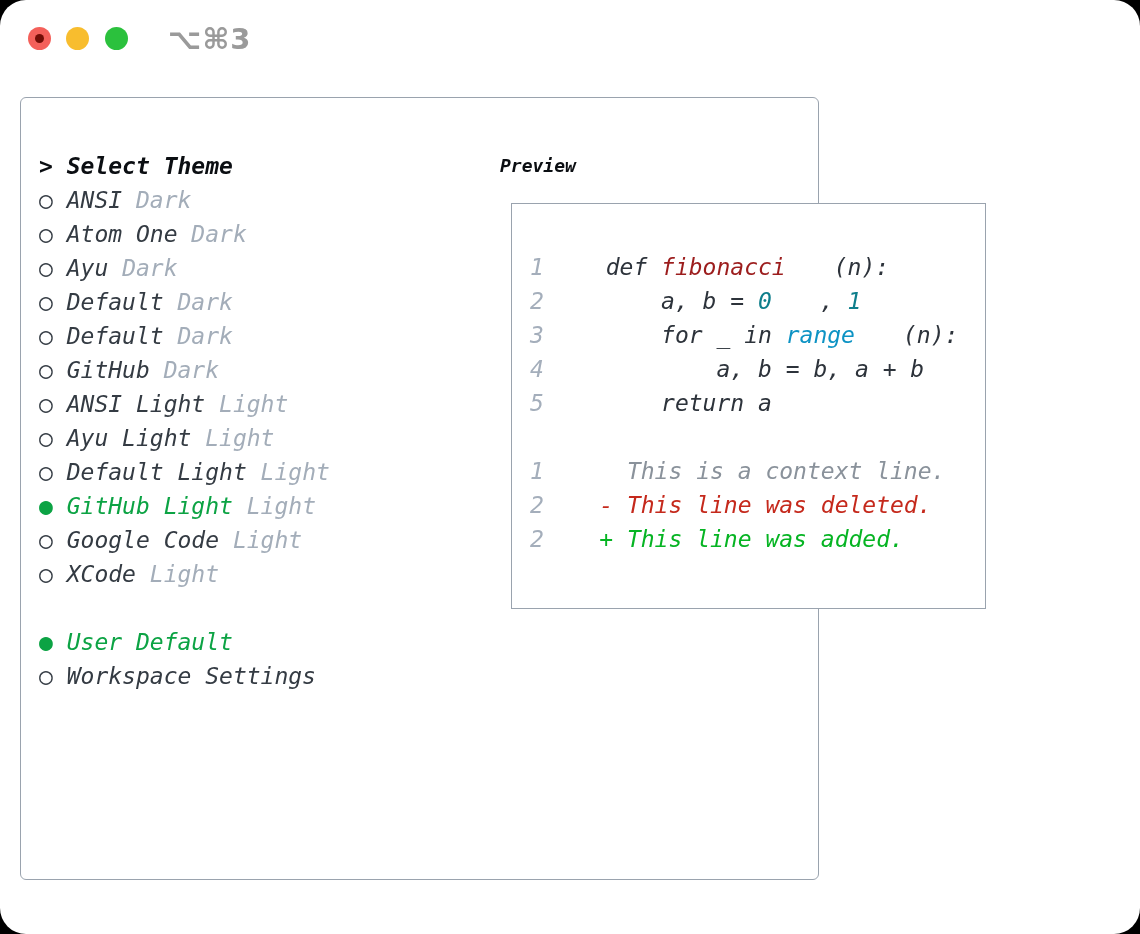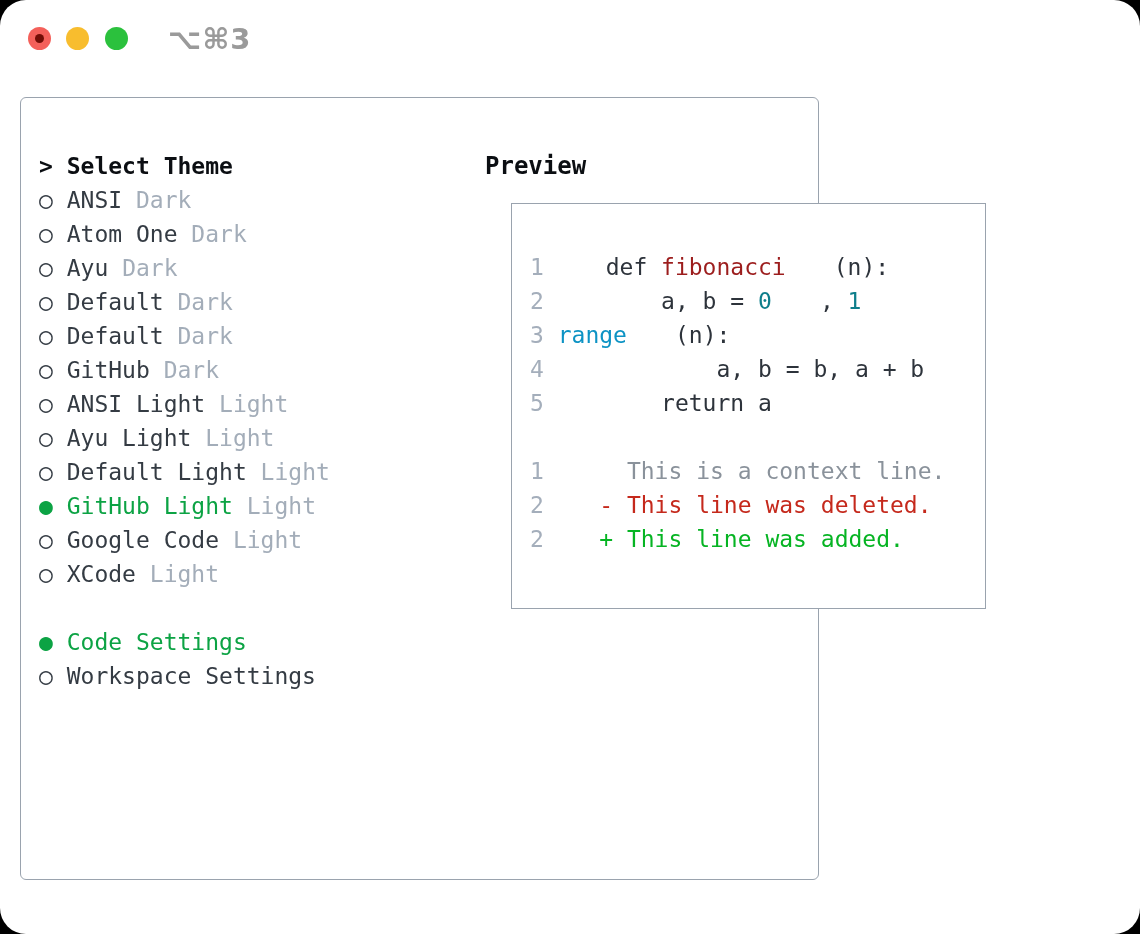--- a/index.html
+++ b/index.html
@@ -16,36 +16,36 @@
   .tl.green{left:105px;background:var(--tl-green,#2bc13d);}
   .tl-dot{position:absolute;left:7px;top:7px;width:9px;height:9px;border-radius:50%;background:var(--tl-red-dot,#720d06);}
   .shortcut{
     position:absolute;left:168px;top:22px;
     font-family:"DejaVu Sans","Liberation Sans",sans-serif;
     font-weight:bold;font-size:29px;color:#9a9a9a;letter-spacing:1px;
   }
   
   .panel{
     position:absolute;left:20px;top:97px;width:799px;height:783px;
-    border:1.5px solid var(--border,#9aa3ae);border-radius:6px;background:#fff;box-sizing:border-box;
+    border:1.5px solid var(--border,#9aa3ae);border-radius:6px;background:#fff;box-sizing:border-box;font-style:italic;
   }
   .row{height:34px;line-height:34px;font-size:23px;white-space:pre;}
   
   .left-col{position:absolute;left:18px;top:51px;}
   .select-header{font-weight:bold;color:#0b0e12;}
   .bullet{color:#3a4149;}
   .theme-row .tname, .apply-row .tname{color:var(--text-dark,#343b43);}
   .theme-row.selected .tname, .theme-row.selected .bullet,
   .apply-row.selected .tname, .apply-row.selected .bullet{color:var(--accent-green,#0ca344);}
   .variant{color:var(--muted,#a3adb9);}
   .apply-header{padding-left:2ch;color:#000;font-weight:500;}
   .hint .row{color:var(--muted,#9aa4b0);}
   .blank{height:34px;}
   
-  .preview-title{position:absolute;left:464px;top:51px;height:34px;line-height:34px;font-size:24px;font-weight:bold;color:#0b0e12;white-space:pre;}
+  .preview-title{position:absolute;left:479px;top:51px;height:34px;line-height:34px;font-size:18px;font-weight:bold;color:#0b0e12;white-space:pre;}
   .preview-box{
     position:absolute;left:490px;top:105px;width:475px;height:406px;
     border:1.5px solid var(--border,#9aa3ae);box-sizing:border-box;background:#fff;
   }
   .code{position:absolute;left:18px;top:46px;}
   .code .row{display:flex;}
   .ln{display:inline-block;width:1ch;margin-right:1ch;text-align:right;color:var(--lineno,#a4aebb);flex:none;}
   .tok-code{color:var(--code-text,#2d333b);margin-left:48px;}
   .tok-function{color:var(--code-function,#9c1d1d);}
   .tok-number{color:var(--code-number,#0e7e8b);}
@@ -79,32 +79,32 @@
           <div class="row theme-row"><span class="bullet">○</span> <span class="tname">GitHub</span> <span class="variant">Dark</span></div>
           <div class="row theme-row"><span class="bullet">○</span> <span class="tname">ANSI Light</span> <span class="variant">Light</span></div>
           <div class="row theme-row"><span class="bullet">○</span> <span class="tname">Ayu Light</span> <span class="variant">Light</span></div>
           <div class="row theme-row"><span class="bullet">○</span> <span class="tname">Default Light</span> <span class="variant">Light</span></div>
           <div class="row theme-row selected"><span class="bullet">●</span> <span class="tname">GitHub Light</span> <span class="variant">Light</span></div>
           <div class="row theme-row"><span class="bullet">○</span> <span class="tname">Google Code</span> <span class="variant">Light</span></div>
           <div class="row theme-row"><span class="bullet">○</span> <span class="tname">XCode</span> <span class="variant">Light</span></div>
         </div>
       <div class="blank"></div>
       <div id="apply-list">
-          <div class="row apply-row selected"><span class="bullet">●</span> <span class="tname">Code Settings</span></div>
+          <div class="row apply-row selected"><span class="bullet">●</span> <span class="tname">User Default</span></div>
           <div class="row apply-row"><span class="bullet">○</span> <span class="tname">Workspace Settings</span></div>
         </div>
       <div class="blank"></div>
     </div>
 
     <div class="preview-title">Preview</div>
     <div class="preview-box">
       <div class="code" id="preview-lines">
           <div class="row"><span class="ln">1</span><span class="tok-code">def </span><span class="tok-function">fibonacci</span><span class="tok-code">(n):</span></div>
           <div class="row"><span class="ln">2</span><span class="tok-code">    a, b = </span><span class="tok-number">0</span><span class="tok-code">, </span><span class="tok-number">1</span></div>
-          <div class="row"><span class="ln">3</span><span class="tok-builtin">range</span><span class="tok-code">(n):</span></div>
+          <div class="row"><span class="ln">3</span><span class="tok-code">    for _ in </span><span class="tok-builtin">range</span><span class="tok-code">(n):</span></div>
           <div class="row"><span class="ln">4</span><span class="tok-code">        a, b = b, a + b</span></div>
           <div class="row"><span class="ln">5</span><span class="tok-code">    return a</span></div>
           <div class="row"><span class="ln"></span></div>
           <div class="row"><span class="ln">1</span><span class="tok-context">     This is a context line.</span></div>
           <div class="row"><span class="ln">2</span><span class="tok-deleted">   - This line was deleted.</span></div>
           <div class="row"><span class="ln">2</span><span class="tok-added">   + This line was added.</span></div>
         </div>
     </div>
   </div>
 </div>

